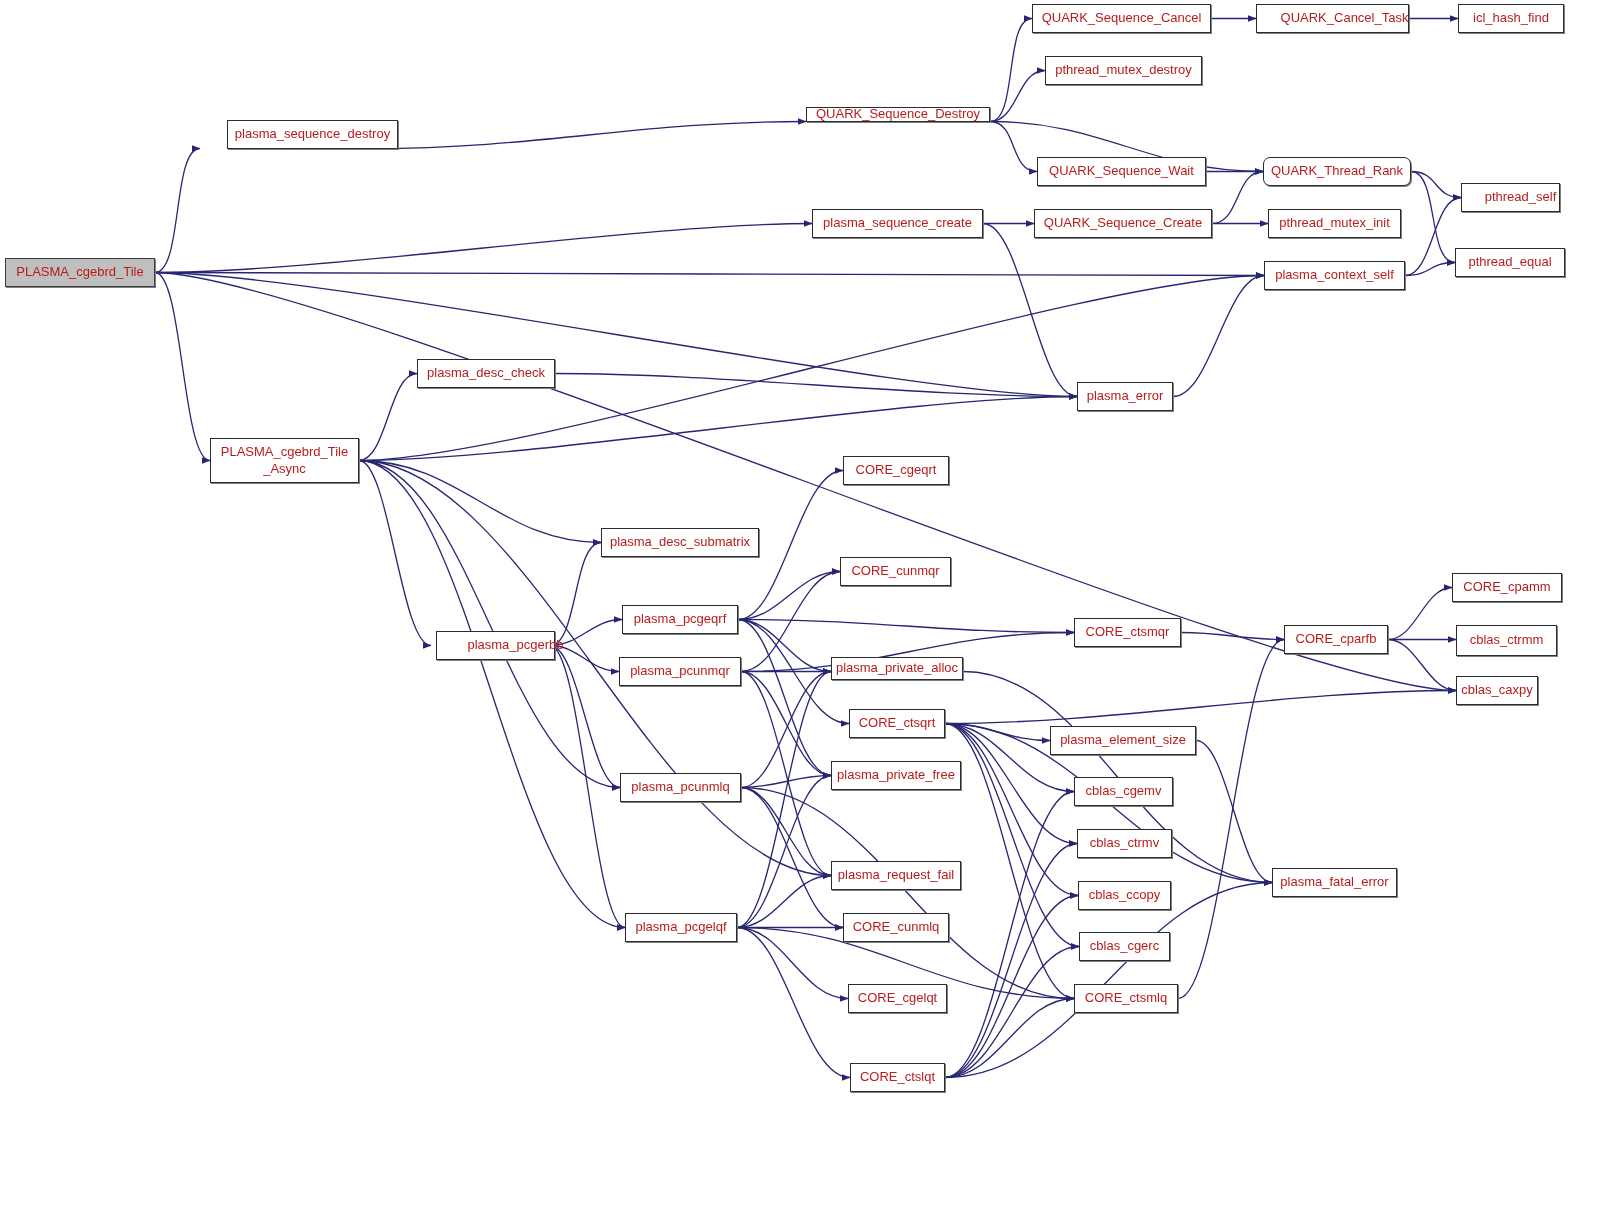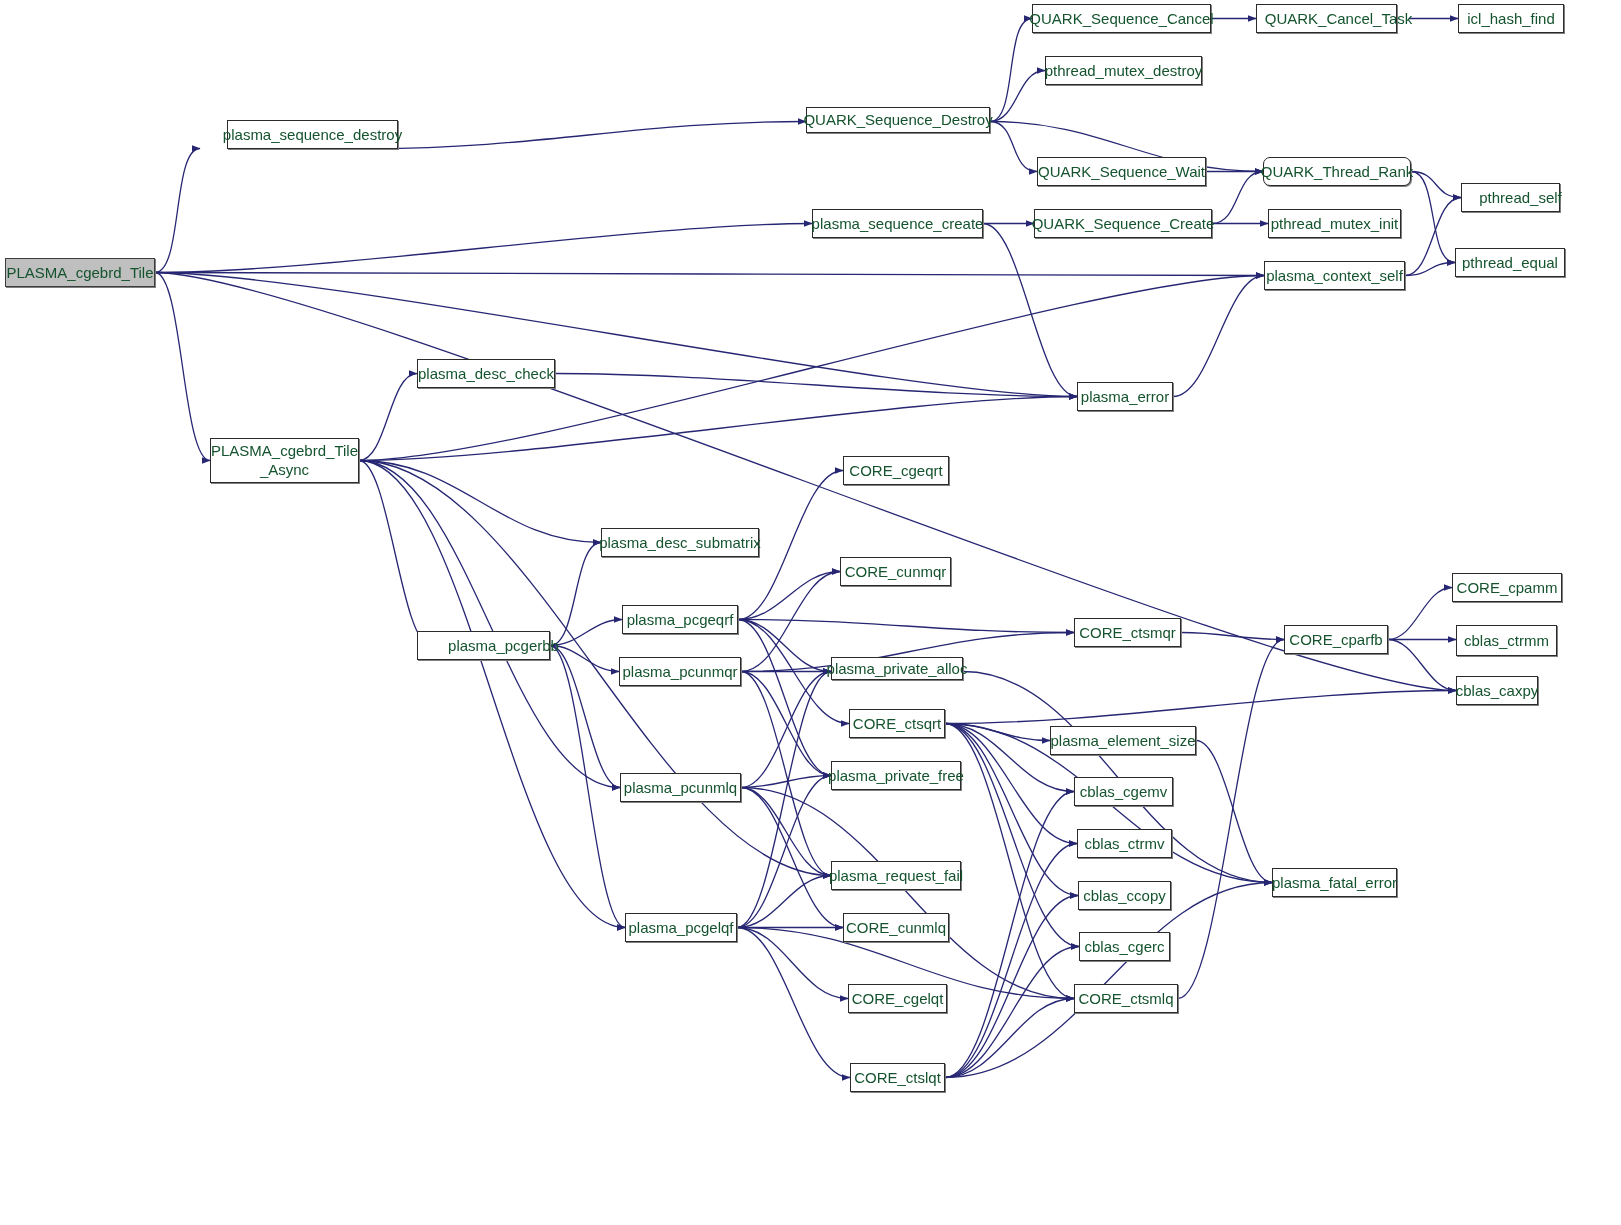--- a/index.html
+++ b/index.html
@@ -4,23 +4,23 @@
 <style>
   html,body{margin:0;padding:0;background:#ffffff;}
   body{font-family:"Liberation Sans", sans-serif;}
   #canvas{position:relative;width:1621px;height:1225px;background:#fff;overflow:hidden;}
   svg#edges{position:absolute;left:0;top:0;width:1621px;height:1225px;}
   .node{
     position:absolute;
     box-sizing:border-box;
     border:1px solid #2b2b2b;
     background:#ffffff;
-    color:#14532d;
+    color:#b91c1c;
     font-family:"Liberation Sans", sans-serif;
-    font-size:15px;
+    font-size:13px;
     line-height:1.15;
     display:flex;
     align-items:center;
     justify-content:center;
     text-align:center;
     white-space:pre;
     box-shadow:1px 1px 0 #7f7f7f;
   }
   .node.highlight{background:#bfbfbf;border-color:#3c3c3c;}
   .node.two-line{line-height:1.25;}
@@ -117,39 +117,39 @@
         <path d="M963,671.5 C1092.78,671.5 1142.22,882.5 1272,882.5" marker-end="url(#arrow)"></path>
         <path d="M945,723.5 C1082.34,723.5 1134.66,882.5 1272,882.5" marker-end="url(#arrow)"></path>
         <path d="M945,1077.5 C1082.34,1077.5 1134.66,882.5 1272,882.5" marker-end="url(#arrow)"></path>
       </g>
   </svg>
   <div id="node-layer">
       <div class="node highlight" style="left: 5px; top: 258px; width: 150px; height: 29px;">PLASMA_cgebrd_Tile</div>
       <div class="node" style="left: 200px; top: 120px; width: 171px; height: 29px; margin-left: 27px;">plasma_sequence_destroy</div>
       <div class="node two-line" style="left: 210px; top: 438px; width: 149px; height: 45px;">PLASMA_cgebrd_Tile
 _Async</div>
-      <div class="node" style="left: 806px; top: 107px; width: 184px; height: 26px;">QUARK_Sequence_Destroy</div>
+      <div class="node" style="left: 806px; top: 107px; width: 184px; height: 15px;">QUARK_Sequence_Destroy</div>
       <div class="node" style="left: 1032px; top: 4px; width: 179px; height: 29px;">QUARK_Sequence_Cancel</div>
-      <div class="node" style="left: 1256px; top: 4px; width: 141px; height: 29px; padding-left: 24px;">QUARK_Cancel_Task</div>
+      <div class="node" style="left: 1256px; top: 4px; width: 153px; height: 29px; padding-left: 24px;">QUARK_Cancel_Task</div>
       <div class="node" style="left: 1458px; top: 4px; width: 106px; height: 29px;">icl_hash_find</div>
       <div class="node" style="left: 1045px; top: 56px; width: 157px; height: 29px;">pthread_mutex_destroy</div>
       <div class="node" style="left: 1037px; top: 157px; width: 169px; height: 29px;">QUARK_Sequence_Wait</div>
       <div class="node" style="left: 1263px; top: 157px; width: 148px; height: 29px; border-radius: 7px;">QUARK_Thread_Rank</div>
       <div class="node" style="left: 1461px; top: 183px; width: 99px; height: 29px; padding-left: 20px;">pthread_self</div>
       <div class="node" style="left: 1455px; top: 248px; width: 110px; height: 29px;">pthread_equal</div>
       <div class="node" style="left: 812px; top: 209px; width: 171px; height: 29px;">plasma_sequence_create</div>
       <div class="node" style="left: 1034px; top: 209px; width: 178px; height: 29px;">QUARK_Sequence_Create</div>
       <div class="node" style="left: 1268px; top: 209px; width: 133px; height: 29px;">pthread_mutex_init</div>
       <div class="node" style="left: 1264px; top: 261px; width: 141px; height: 29px;">plasma_context_self</div>
       <div class="node" style="left: 417px; top: 359px; width: 138px; height: 29px;">plasma_desc_check</div>
       <div class="node" style="left: 1077px; top: 382px; width: 96px; height: 29px;">plasma_error</div>
       <div class="node" style="left: 843px; top: 456px; width: 106px; height: 29px;">CORE_cgeqrt</div>
       <div class="node" style="left: 601px; top: 528px; width: 158px; height: 29px;">plasma_desc_submatrix</div>
       <div class="node" style="left: 840px; top: 557px; width: 111px; height: 29px;">CORE_cunmqr</div>
-      <div class="node" style="left: 417px; top: 631px; width: 133px; height: 29px; padding-left: 40px;">plasma_pcgerbb</div>
+      <div class="node" style="left: 436px; top: 631px; width: 119px; height: 29px; padding-left: 40px;">plasma_pcgerbb</div>
       <div class="node" style="left: 622px; top: 605px; width: 116px; height: 29px;">plasma_pcgeqrf</div>
       <div class="node" style="left: 1074px; top: 618px; width: 107px; height: 29px;">CORE_ctsmqr</div>
       <div class="node" style="left: 1284px; top: 625px; width: 104px; height: 29px;">CORE_cparfb</div>
       <div class="node" style="left: 1452px; top: 573px; width: 110px; height: 29px;">CORE_cpamm</div>
       <div class="node" style="left: 1456px; top: 625px; width: 101px; height: 31px;">cblas_ctrmm</div>
       <div class="node" style="left: 1456px; top: 676px; width: 82px; height: 29px;">cblas_caxpy</div>
       <div class="node" style="left: 619px; top: 657px; width: 122px; height: 29px;">plasma_pcunmqr</div>
       <div class="node" style="left: 831px; top: 657px; width: 132px; height: 23px;">plasma_private_alloc</div>
       <div class="node" style="left: 849px; top: 709px; width: 96px; height: 29px;">CORE_ctsqrt</div>
       <div class="node" style="left: 1050px; top: 726px; width: 146px; height: 29px;">plasma_element_size</div>

